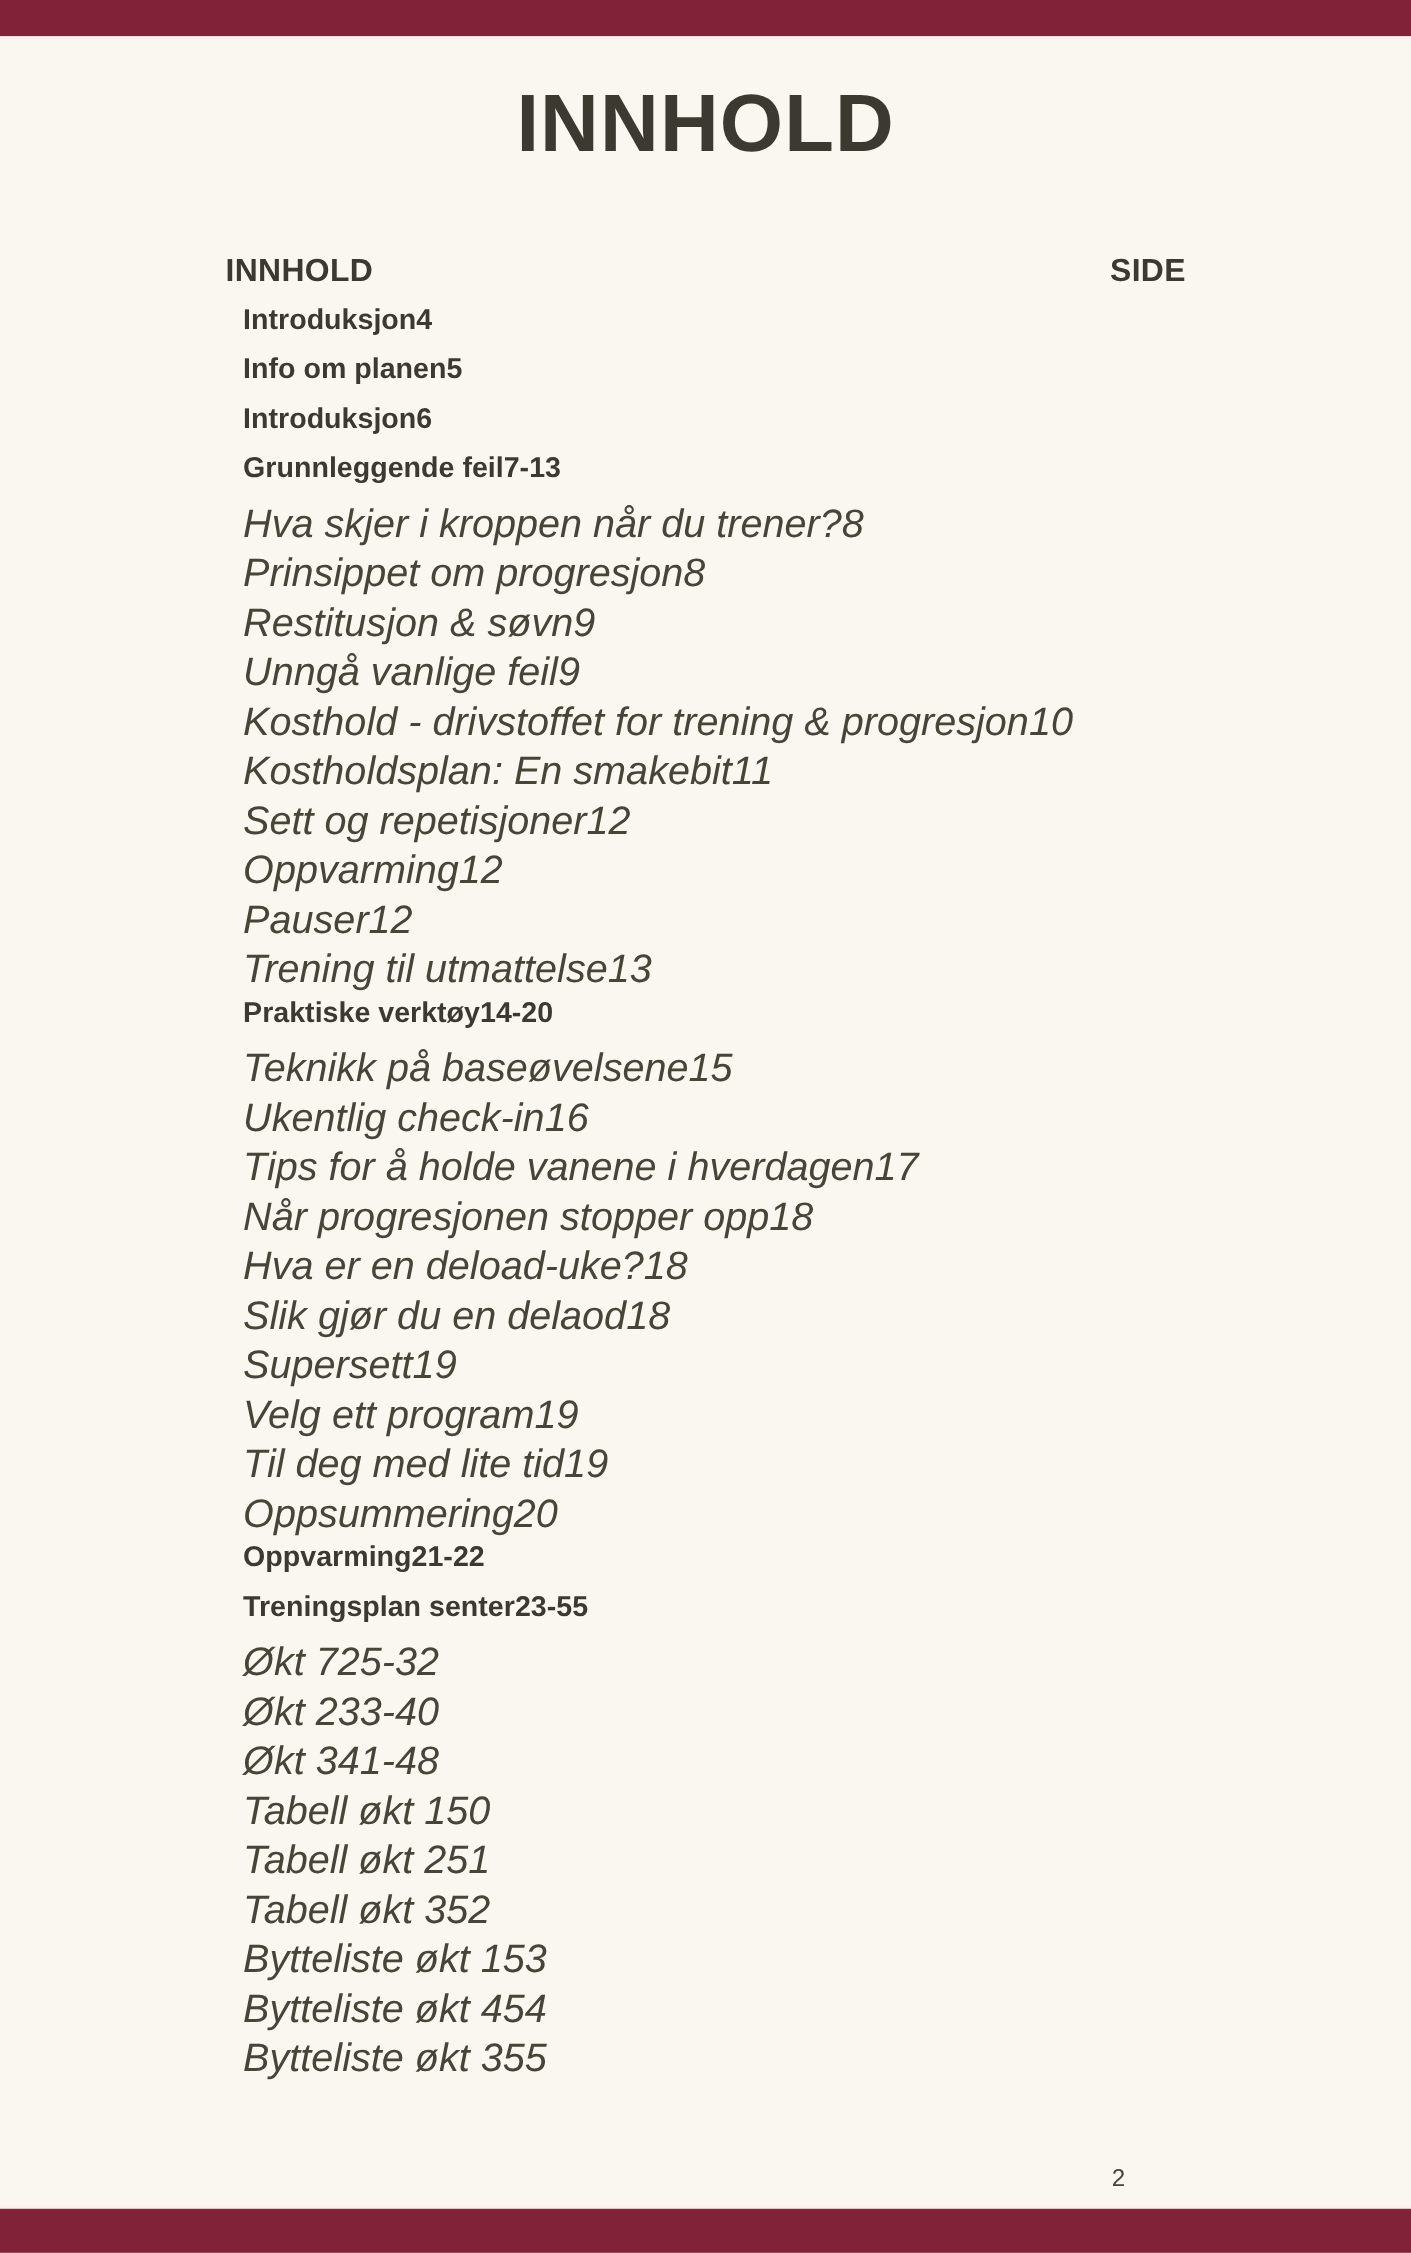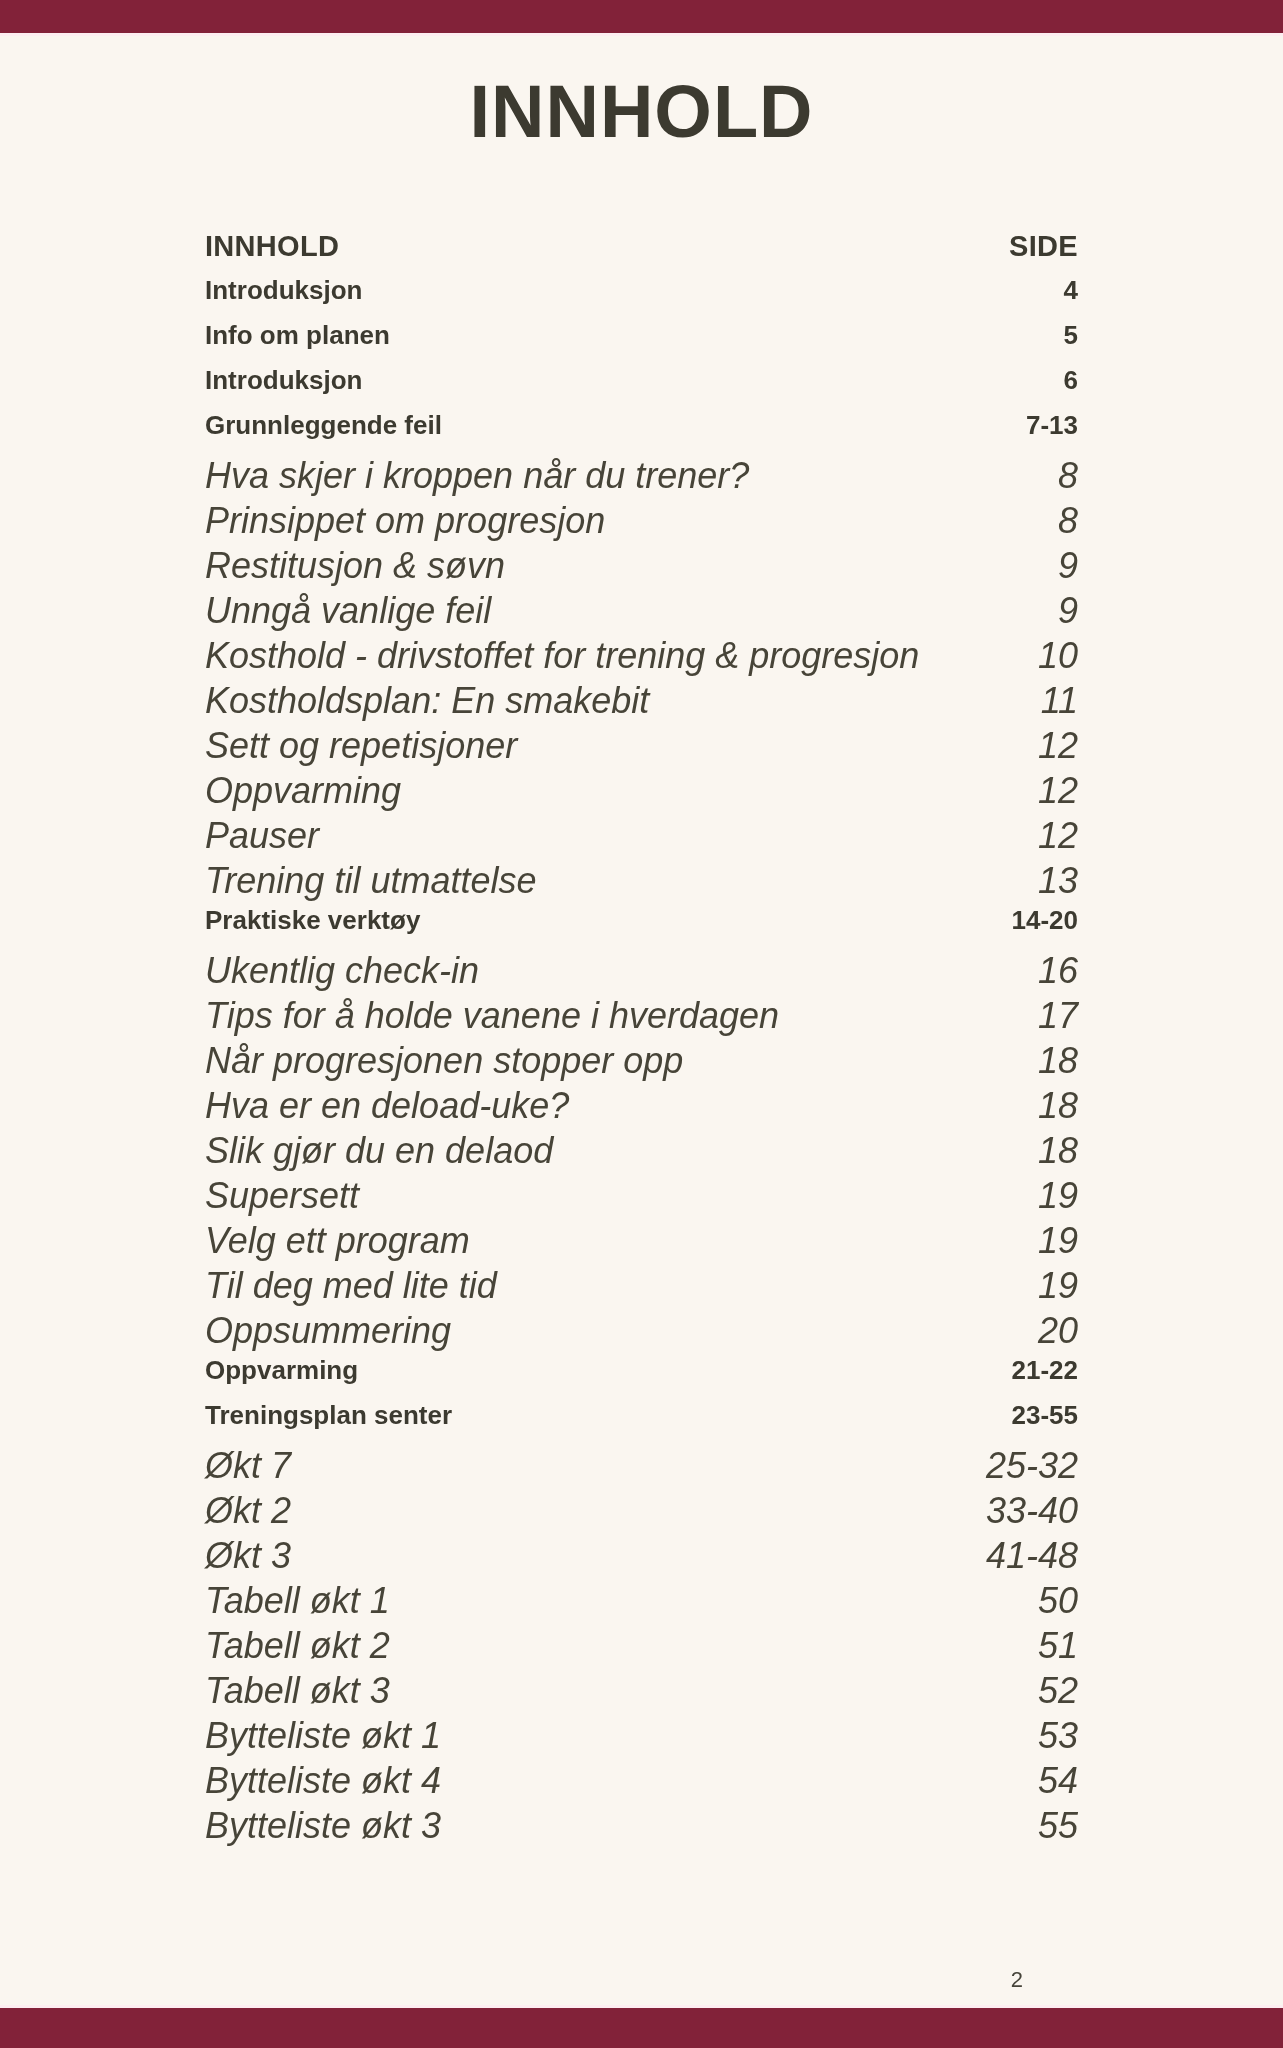--- a/index.html
+++ b/index.html
@@ -82,24 +82,24 @@
     align-items: baseline;
     font-size: 29px;
     font-weight: 700;
     color: #3c3a30;
     letter-spacing: 0.3px;
     height: 45px;
   }
 
   .toc-row {
     display: flex;
-    justify-content: space-between;
     align-items: baseline;
     height: 45px;
     color: #3c3a30;
+    margin-left: 16px;
   }
 
   .toc-row .label,
   .toc-row .pageno {
     white-space: nowrap;
   }
 
   .toc-row.level-1 {
     font-size: 26px;
     font-weight: 700;
@@ -197,20 +197,24 @@
         </div>
         <div class="toc-row level-2">
           <span class="label">Trening til utmattelse</span>
           <span class="pageno">13</span>
         </div>
         <div class="toc-row level-1">
           <span class="label">Praktiske verktøy</span>
           <span class="pageno">14-20</span>
         </div>
         <div class="toc-row level-2">
+          <span class="label">Teknikk på baseøvelsene</span>
+          <span class="pageno">15</span>
+        </div>
+        <div class="toc-row level-2">
           <span class="label">Ukentlig check-in</span>
           <span class="pageno">16</span>
         </div>
         <div class="toc-row level-2">
           <span class="label">Tips for å holde vanene i hverdagen</span>
           <span class="pageno">17</span>
         </div>
         <div class="toc-row level-2">
           <span class="label">Når progresjonen stopper opp</span>
           <span class="pageno">18</span>

